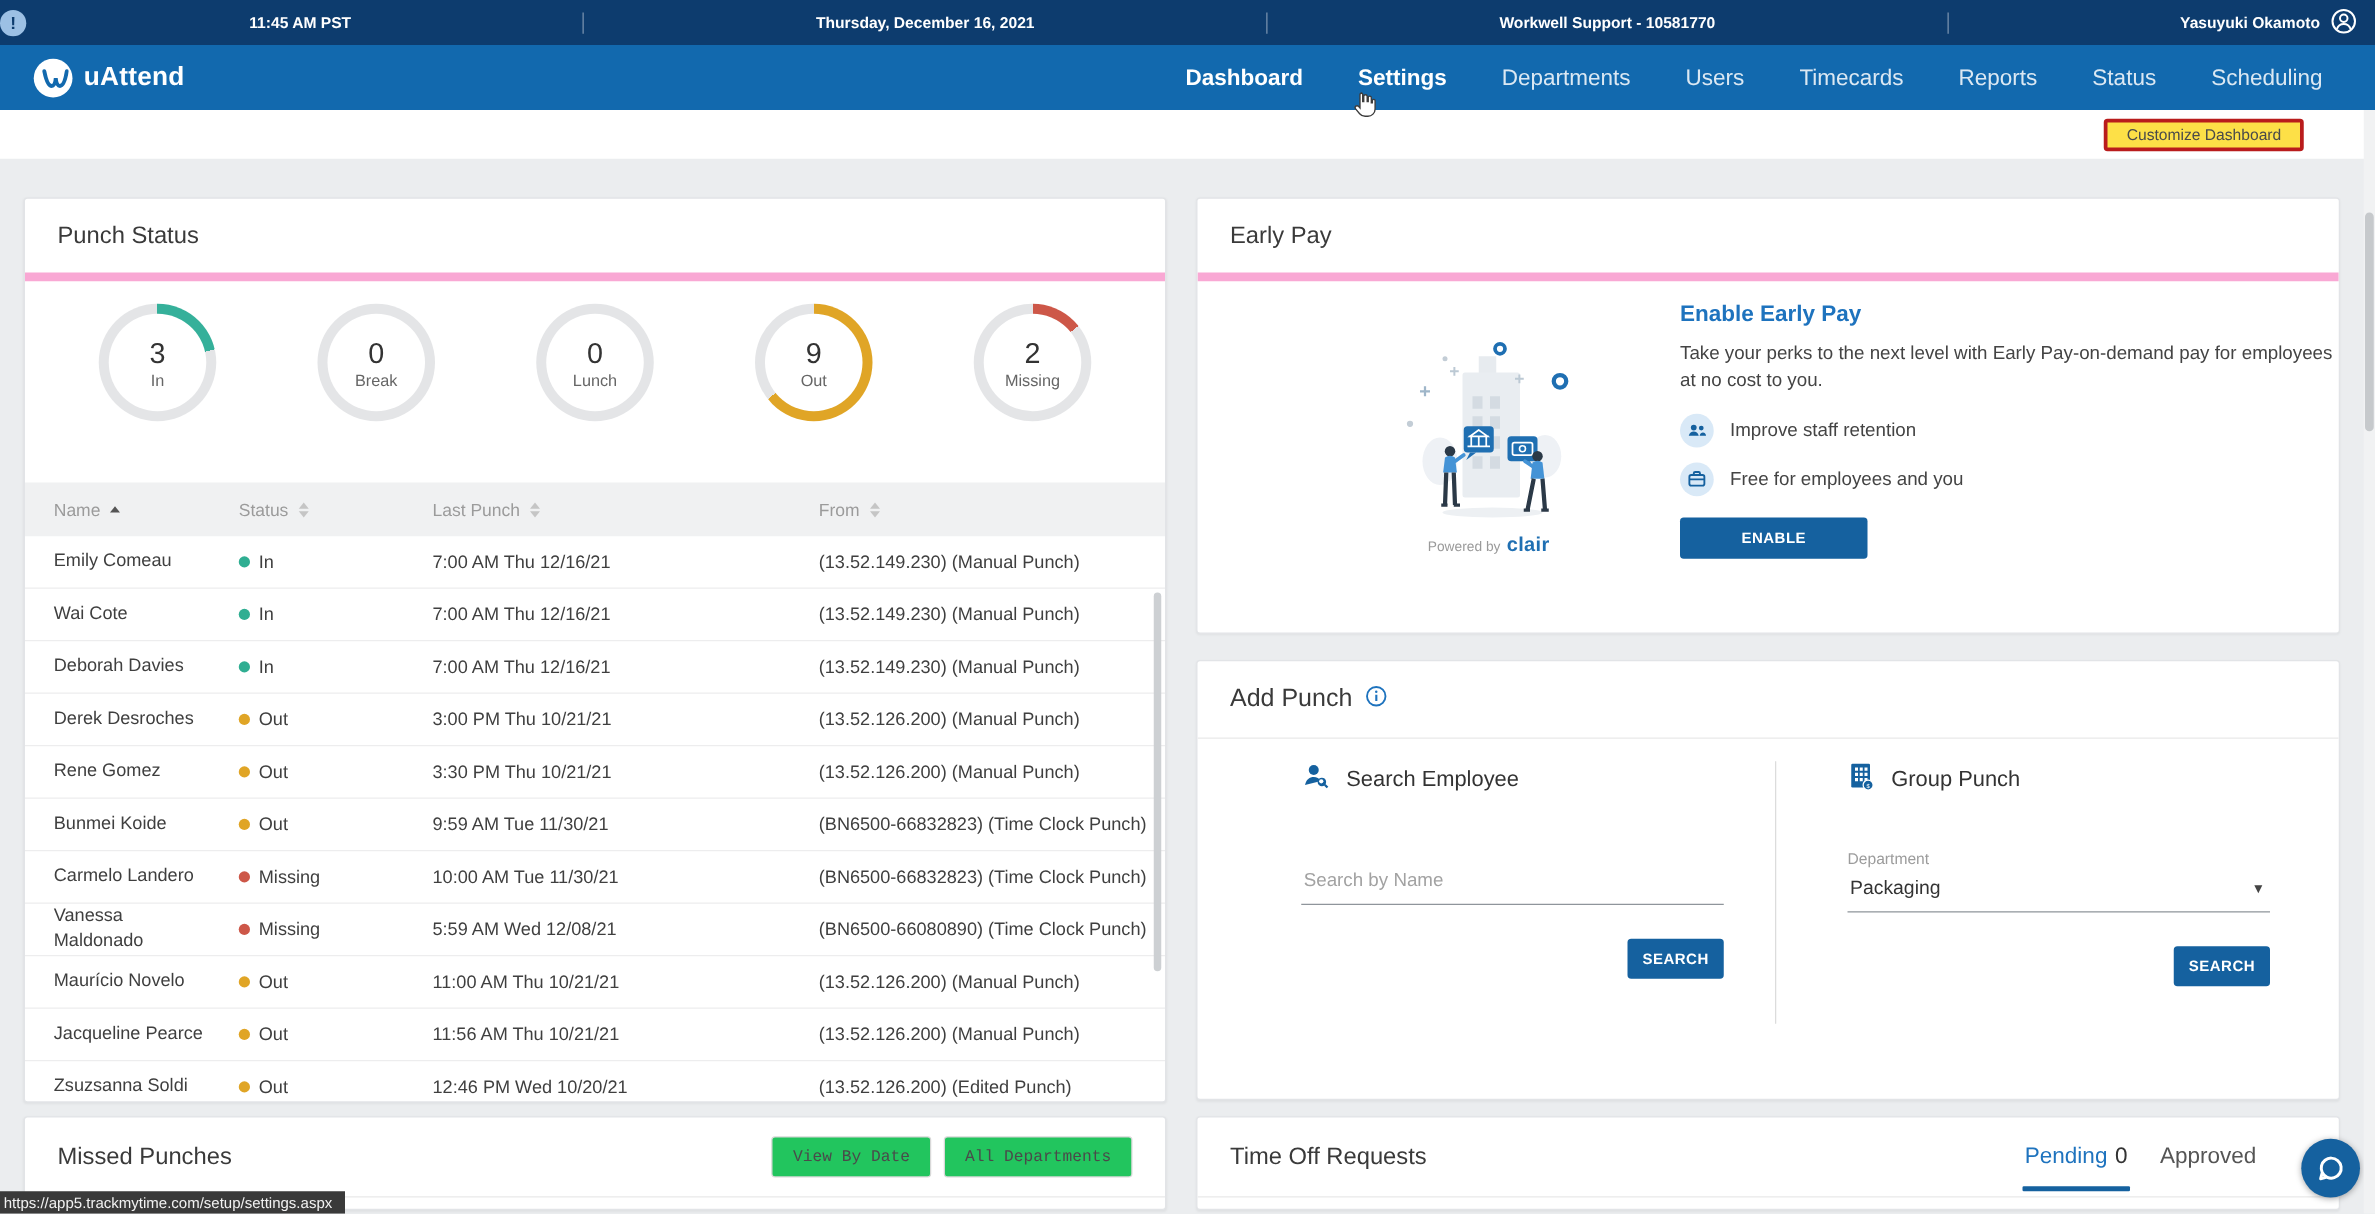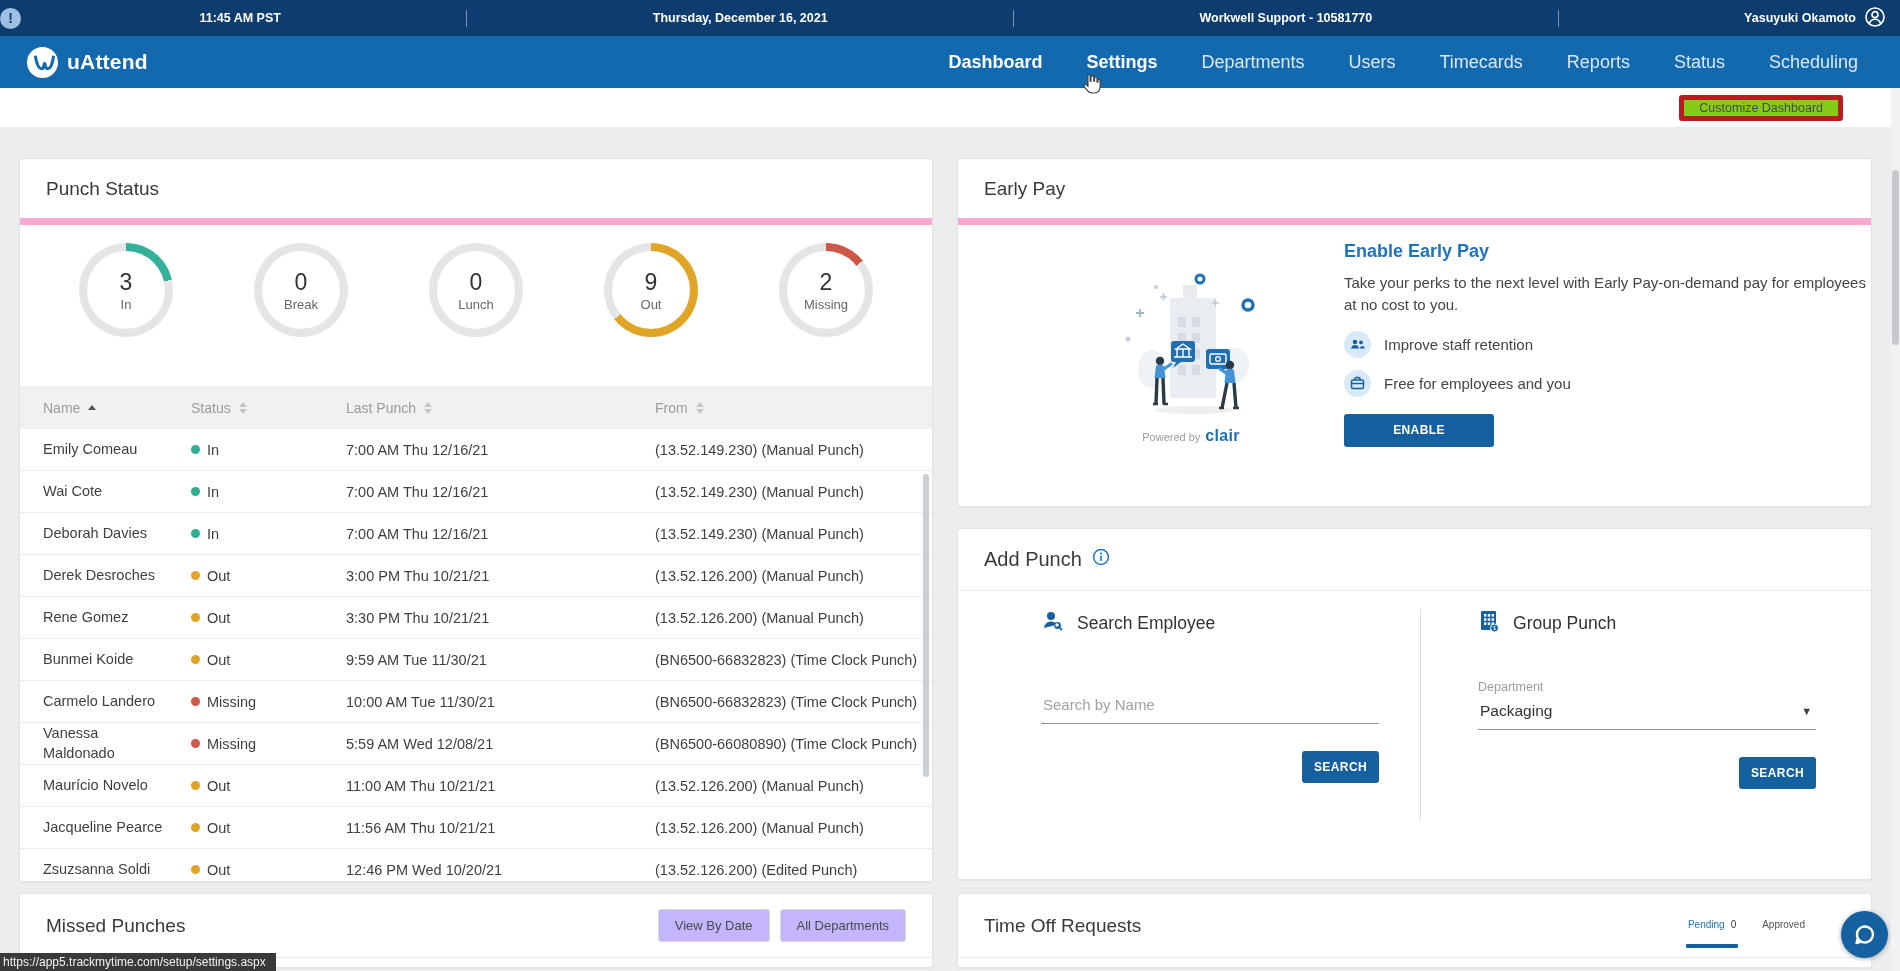--- a/index.html
+++ b/index.html
@@ -27,21 +27,21 @@
   .brand-mark { width:31px; height:31px; background:#fff; border-radius:50%; display:grid; place-items:center; }
   .brand-name { color:#fff; font-size:21px; font-weight:600; letter-spacing:.2px; }
   .nav-items { margin-left:auto; margin-right:42px; display:flex; gap:44px; font-size:18px; color:rgba(255,255,255,.85); }
   .nav-item { cursor:pointer; white-space:nowrap; }
   .nav-item.active { color:#fff; font-weight:700; }
   .nav-item.hover { color:#fff; font-weight:600; }
   
   .whitebar { position:absolute; top:88px; left:0; right:0; height:39px; background:#fff; z-index:1; }
   .btn-customize {
     position:absolute; top:7px; right:57px; height:26px; padding:0 15px;
-    background:#84cc16; border:5px solid #b91c1c; border-radius:3px;
+    background:#fde047; border:3px solid #b91c1c; border-radius:3px;
     font-size:12.5px; color:#4a4a4a; font-family:inherit; cursor:pointer;
   }
   
   .card { position:absolute; background:#fff; border:1px solid #e2e4e7; border-radius:3px; box-shadow:0 1px 2px rgba(0,0,0,.05); }
   .card-h { height:66px; display:flex; align-items:center; padding:0 26px; font-size:19px; color:#3a3a3a; border-bottom:7px solid #f9a8d4; }
   
   #punch-card { left:19px; top:158px; width:914px; height:724px; overflow:hidden; }
   .ps-circles { height:161px; padding-top:18px; display:flex; justify-content:center; gap:81px; }
   .donut { width:94px; height:94px; border-radius:50%; display:grid; place-items:center; background:#e4e5e7; }
   .donut-inner { width:78px; height:78px; background:#fff; border-radius:50%; display:flex; flex-direction:column; align-items:center; justify-content:center; }
@@ -93,23 +93,23 @@
   .ap-input::placeholder { color:#a2a2a2; }
   .ap-label { margin-top:42px; font-size:12.5px; color:#9c9c9c; }
   .ap-select { margin-top:8px; width:338px; display:flex; justify-content:space-between; align-items:center; border-bottom:1px solid #8f959b; padding:0 4px 9px 2px; font-size:15.5px; color:#333; cursor:pointer; }
   .ap-caret { font-size:11px; color:#444; }
   .ap-btnrow { width:338px; margin-top:27px; display:flex; justify-content:flex-end; }
   .ap-search { width:77px; height:32px; }
   
   #missed-card { left:19px; top:893px; width:914px; height:75px; overflow:hidden; }
   .mp-h { height:64px; display:flex; align-items:center; padding:0 26px; font-size:19px; border-bottom:1px solid #e9e9e9; }
   .mp-btns { margin-left:auto; display:flex; gap:10px; }
-  .btn-outline { height:33px; padding:0 16px; background:#c4b5fd; border:1px solid #d8d8d8; border-radius:3px; font-size:13px; color:#4a4a4a; font-family:Liberation Sans, sans-serif; cursor:pointer; }
+  .btn-outline { height:33px; padding:0 16px; background:#22c55e; border:1px solid #d8d8d8; border-radius:3px; font-size:13px; color:#4a4a4a; font-family:Liberation Mono, monospace; cursor:pointer; }
   #timeoff-card { left:957px; top:893px; width:915px; height:75px; overflow:hidden; }
-  .to-tabs { margin-left:auto; margin-right:40px; display:flex; gap:26px; font-size:10px; }
+  .to-tabs { margin-left:auto; margin-right:40px; display:flex; gap:26px; font-size:18px; }
   .to-tab { position:relative; display:flex; gap:6px; color:#555; cursor:pointer; padding-bottom:2px; }
   .to-tab .lbl { color:#555; }
   .to-tab.active .lbl { color:#1e73be; }
   .to-tab .cnt { color:#333; }
   .to-tab.active::after { content:""; position:absolute; left:-2px; right:-2px; bottom:-16px; height:4px; background:#15619f; border-radius:1px; }
   
   #statusbar { position:absolute; left:0; bottom:0; height:18px; background:#3a3a3a; color:#f2f2f2; font-size:12px; display:flex; align-items:center; padding:0 10px 0 3px; z-index:40; white-space:nowrap; }
   #chat-bubble { position:absolute; right:12px; bottom:13px; width:47px; height:47px; border-radius:50%; background:#15619f; box-shadow:0 1px 5px rgba(0,0,0,.35); display:grid; place-items:center; z-index:41; cursor:pointer; }
   #page-scrollbar { position:absolute; right:0; top:88px; bottom:0; width:9px; background:#f1f2f3; z-index:50; }
   #page-scroll-thumb { position:absolute; right:1px; top:82px; width:7px; height:175px; background:#c6c9cc; border-radius:4px; cursor:pointer; }

